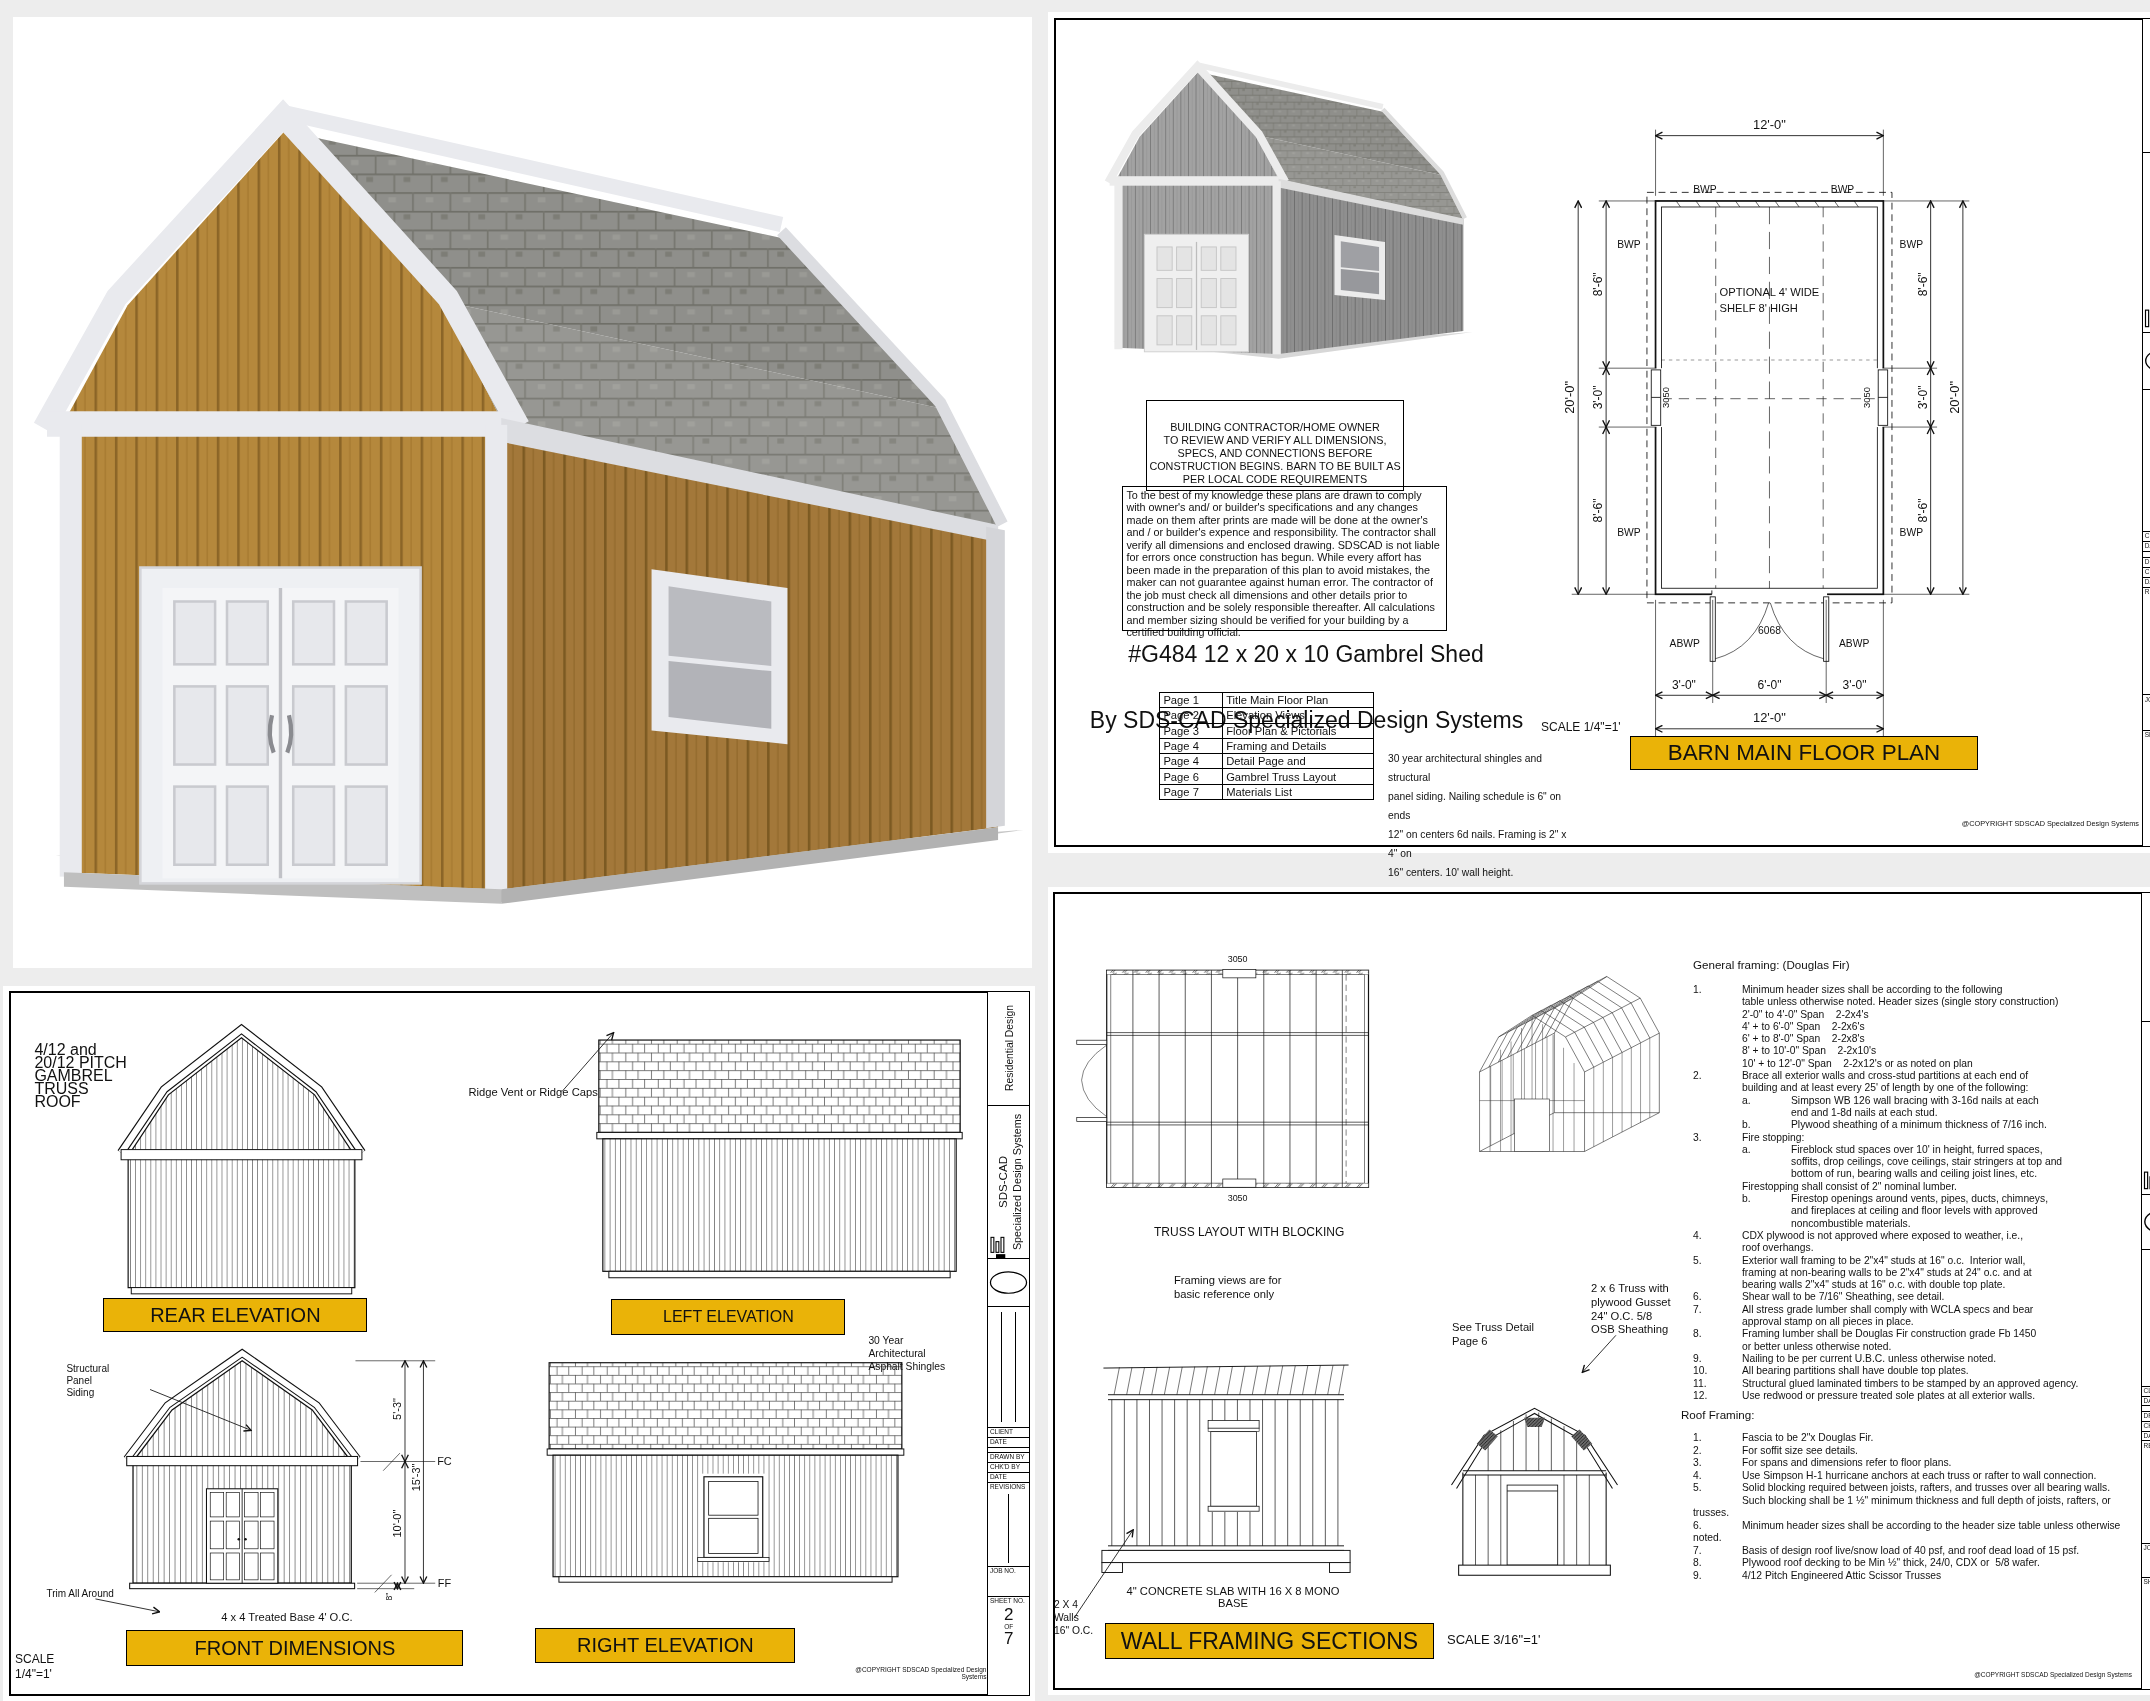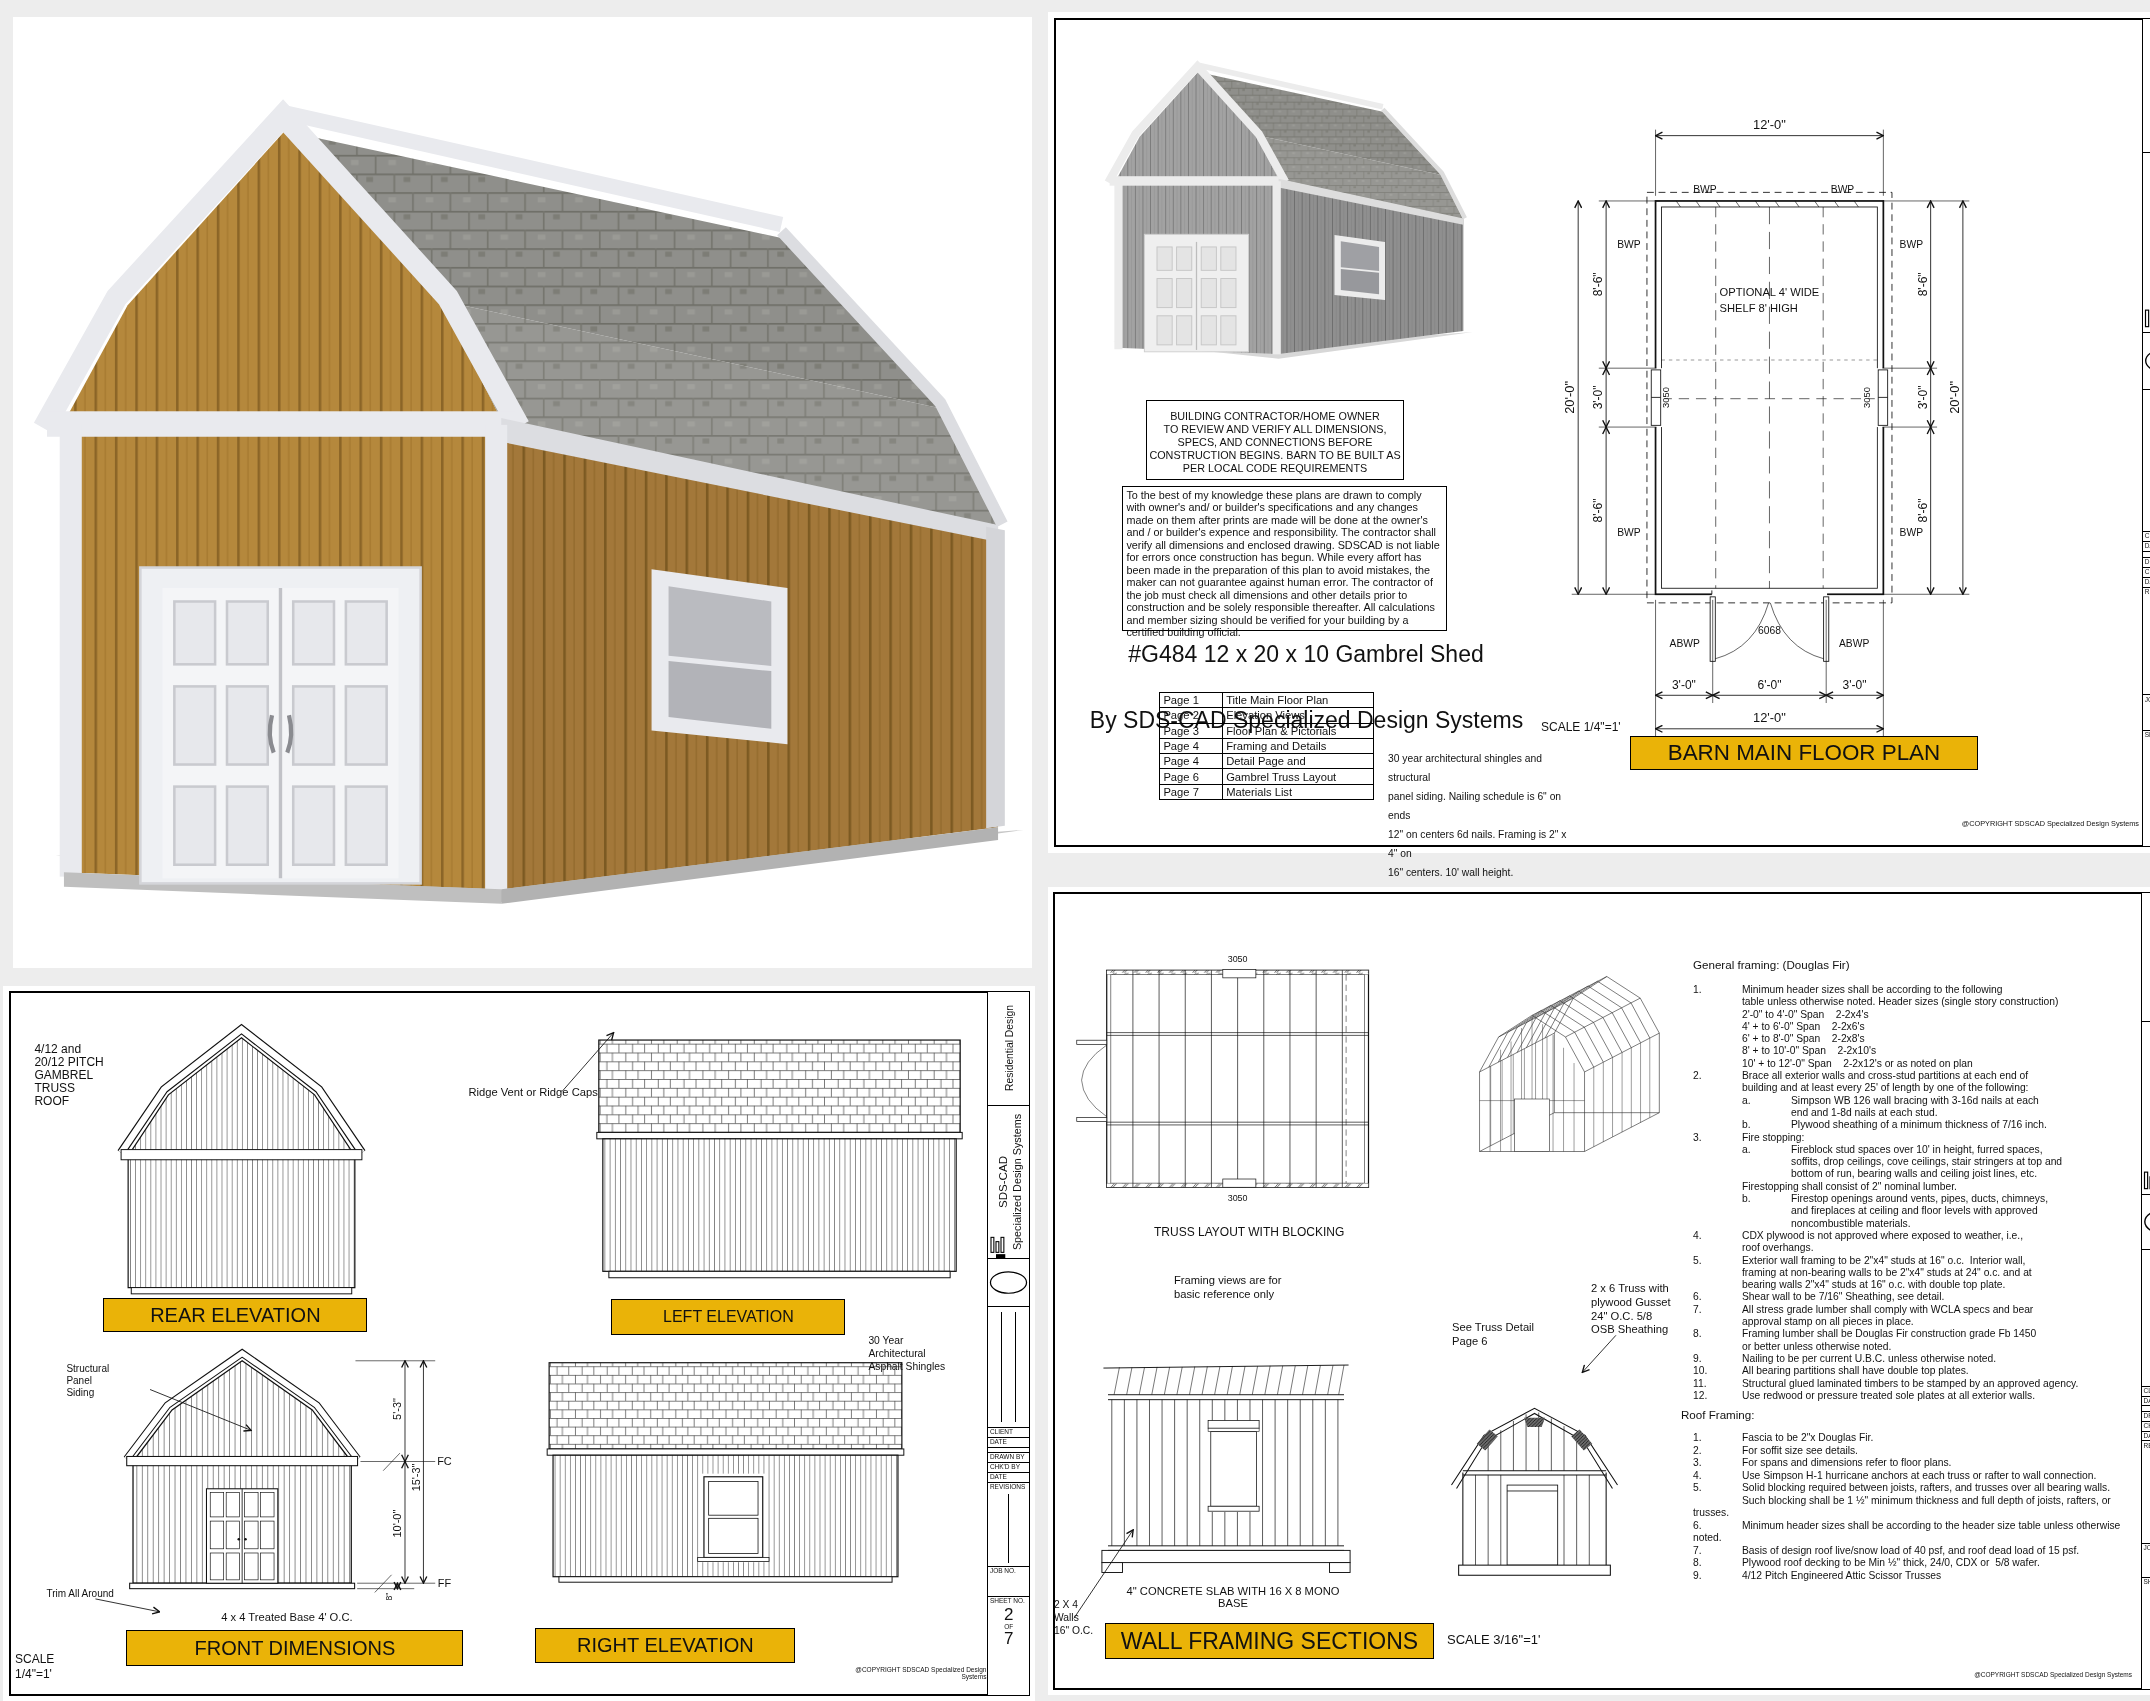--- a/index.html
+++ b/index.html
@@ -173,21 +173,21 @@
           <rect x="252" y="854" width="48" height="92"></rect>
           <rect x="330" y="854" width="48" height="92"></rect>
           <rect x="392" y="854" width="48" height="92"></rect>
     </g>
     <line x1="315" y1="620" x2="315" y2="962" stroke="#bdbdbd" stroke-width="4"></line>
     <polygon points="752,598 912,620 912,804 752,788" fill="#ececec"></polygon>
     <polygon points="772,618 893,636 893,712 772,700" fill="#9fa0a4"></polygon>
     <polygon points="772,706 893,718 893,786 772,772" fill="#97989c"></polygon>
   </svg>
 
-  <div class="abs ctr pre" style="left:98px;top:388px;width:256px;height:69px;border:1.3px solid #000;font-size:10.8px;line-height:13px;padding-top:9px">BUILDING CONTRACTOR/HOME OWNER
+  <div class="abs ctr pre" style="left:98px;top:388px;width:256px;height:69px;border:1.3px solid #000;font-size:10.8px;line-height:13px;padding-top:20px">BUILDING CONTRACTOR/HOME OWNER
 TO REVIEW AND VERIFY ALL DIMENSIONS,
 SPECS, AND CONNECTIONS BEFORE
 CONSTRUCTION BEGINS. BARN TO BE BUILT AS
 PER LOCAL CODE REQUIREMENTS</div>
 
   <div class="abs" style="left:74px;top:474px;width:316px;height:140px;border:1.3px solid #000;font-size:10.8px;line-height:12.5px;padding:1.7px 3.4px">To the best of my knowledge these plans are drawn to comply with owner's and/ or builder's specifications and any changes made on them after prints are made will be done at the owner's and / or builder's expence and responsibility. The contractor shall verify all dimensions and enclosed drawing.  SDSCAD is not liable for errors once construction has begun. While every affort has been made in the preparation of this plan to avoid mistakes, the maker can not guarantee against human error. The contractor of the job must check all dimensions and other details prior to construction and be solely responsible thereafter.  All calculations and member sizing should be verified for your building by a certified building official.</div>
 
   <div class="abs ctr" style="left:43px;top:629px;width:430px;font-size:23px">#G484 12 x 20 x 10 Gambrel Shed</div>
   <div class="abs ctr" style="left:26px;top:695px;width:465px;font-size:23px">By SDS-CAD Specialized Design Systems</div>
 
@@ -381,21 +381,21 @@
       <div class="num">1</div>
       <div class="of">OF</div>
       <div class="num">7</div>
     </div>
   </div>
 </div>
 
 <div class="sheet" style="left:3.4px;top:986px;width:1032px;height:715px">
   <div class="frame" style="left:5.2px;top:5.2px;right:5.2px;bottom:5.2px"></div>
 
-  <div class="abs pre" style="left:31px;top:57px;width:103px;font-size:12px;line-height:13px">4/12 and
+  <div class="abs pre" style="left:31px;top:57px;width:103px;font-size:16px;line-height:13px">4/12 and
 20/12 PITCH
 GAMBREL
 TRUSS
 ROOF</div>
 
   <svg viewBox="0 0 700 770" style="position:absolute;left:88px;top:26px;width:301px;height:301px">
     <polygon points="60,368 163,212 350,66 537,212 640,368 640,705 60,705" fill="url(#pat-stripes)" stroke="#111" stroke-width="3"></polygon>
     <polyline points="42,360 152,198 350,44 548,198 658,360" fill="none" stroke="#111" stroke-width="22"></polyline>
     <polyline points="42,360 152,198 350,44 548,198 658,360" fill="none" stroke="#fff" stroke-width="16"></polyline>
     <rect x="42" y="352" width="616" height="26" fill="#fff" stroke="#111" stroke-width="2.5"></rect>

